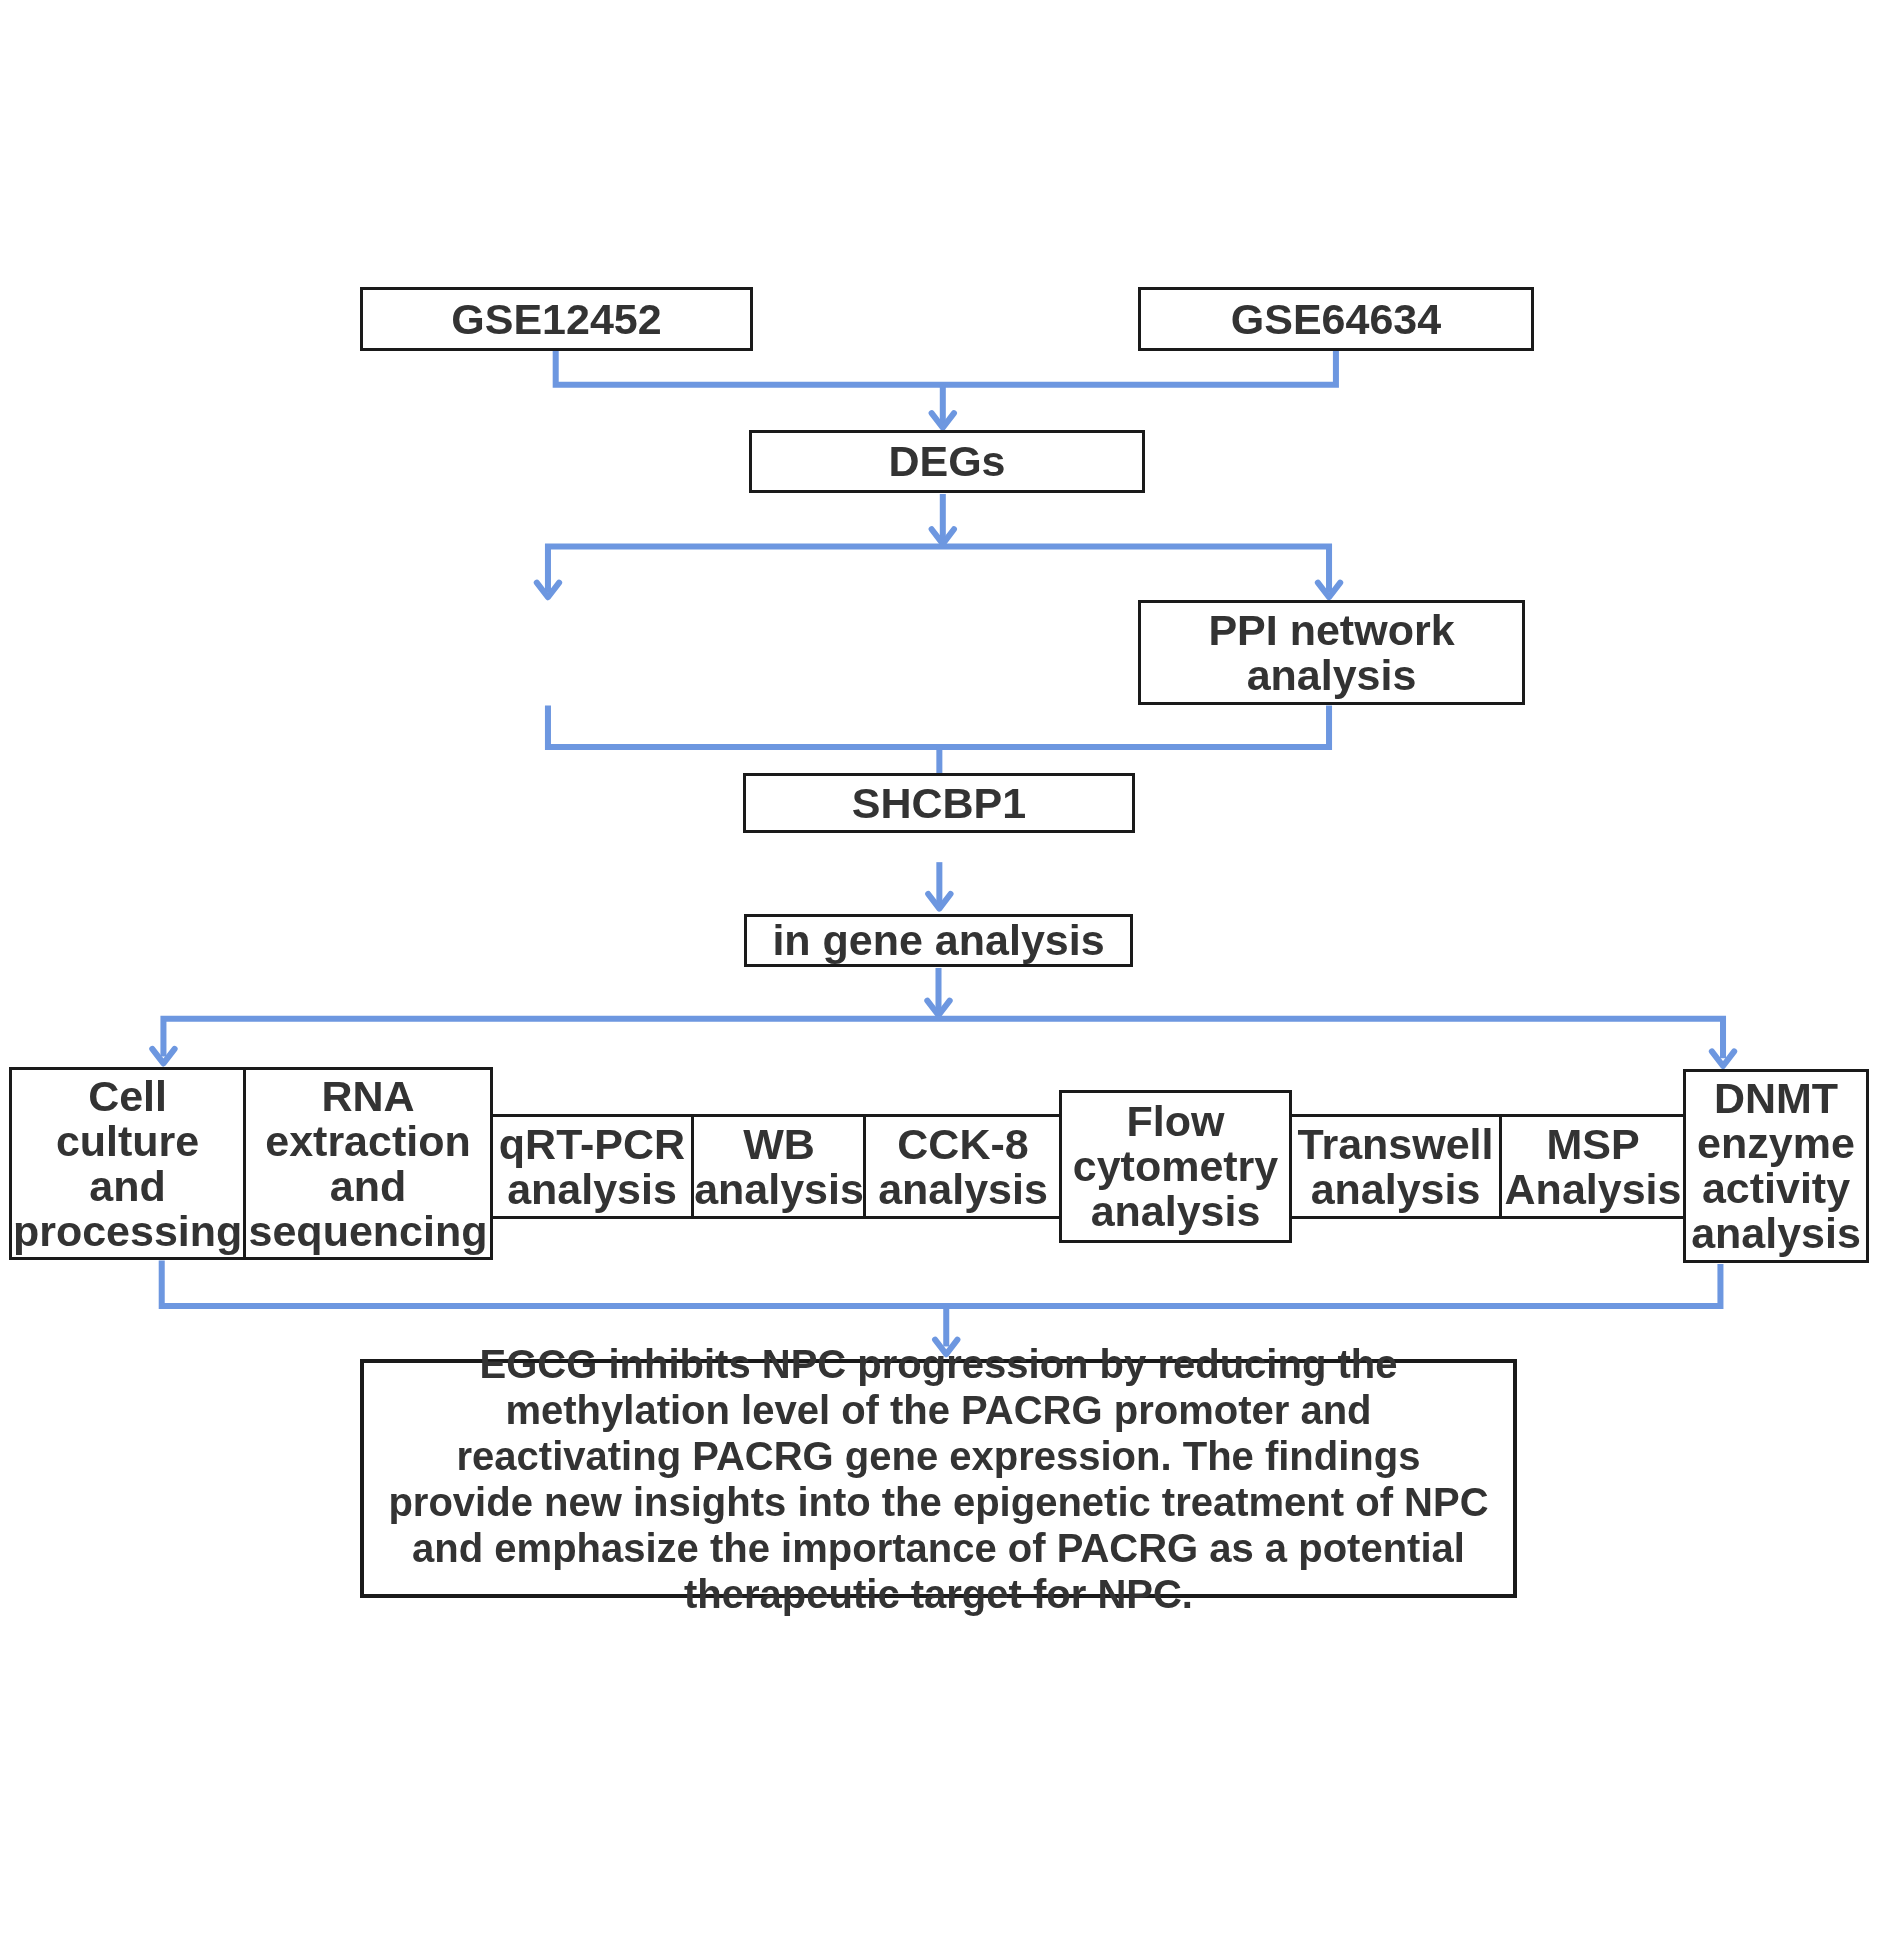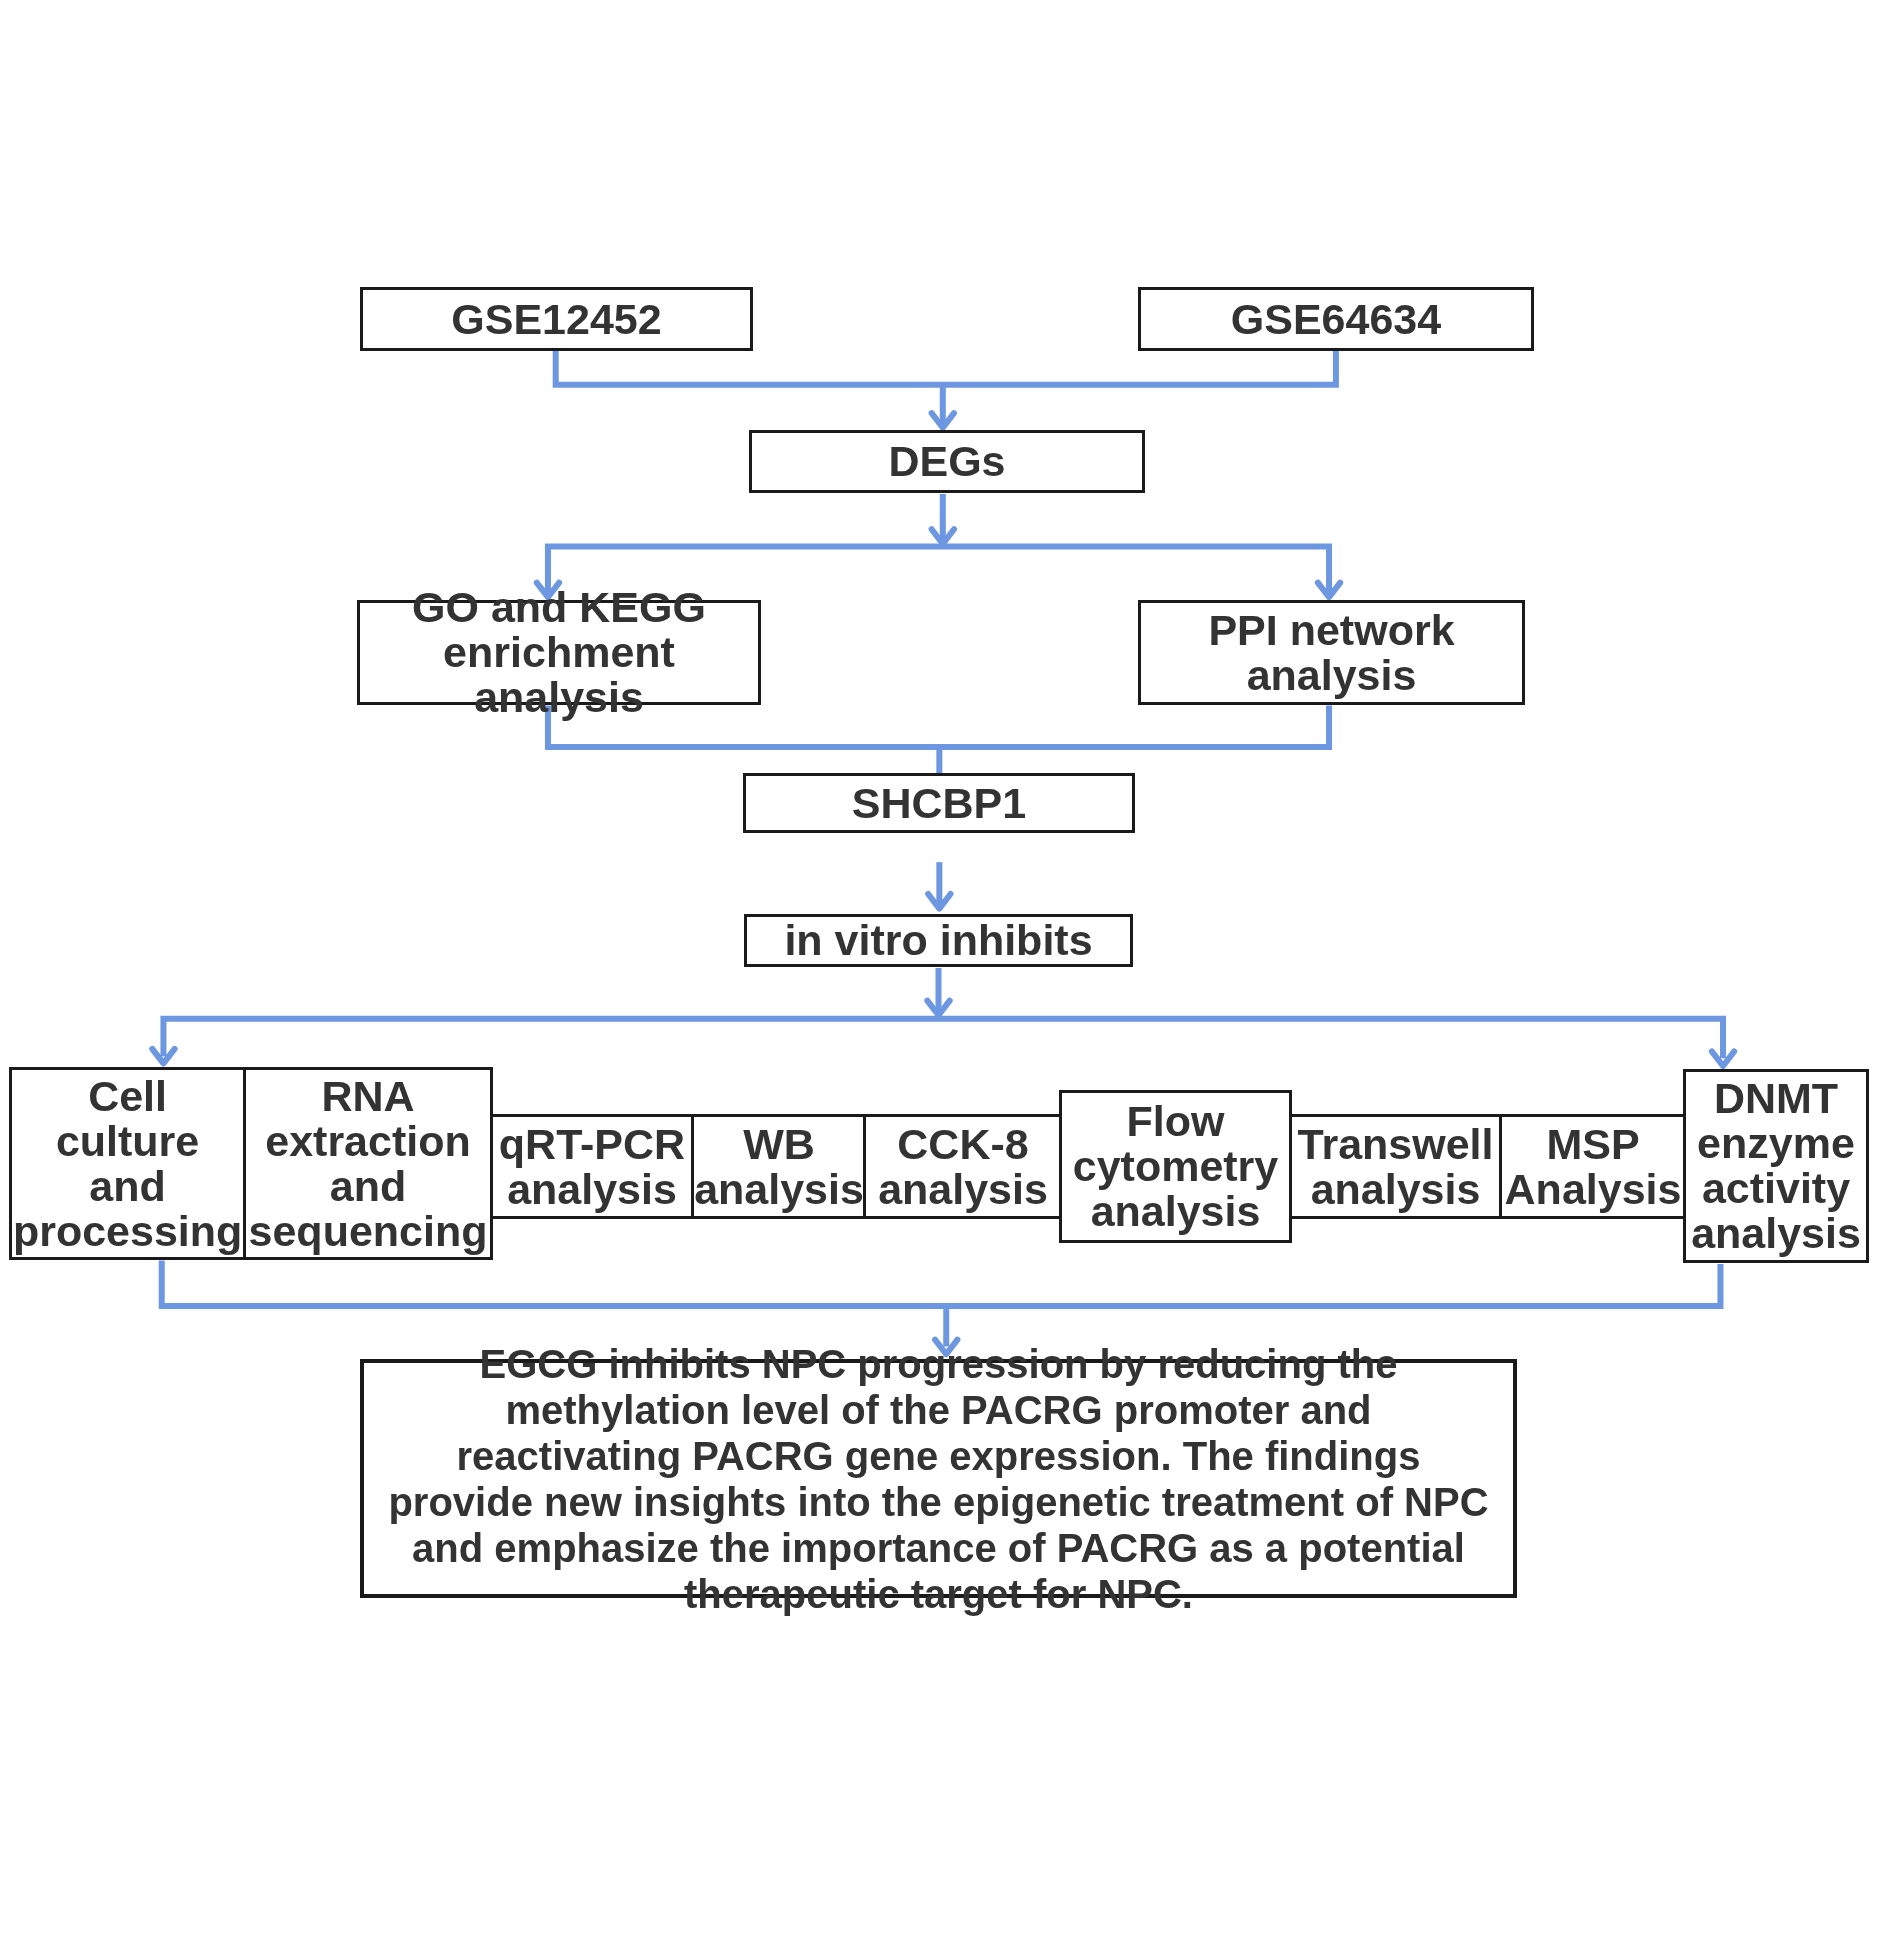--- a/index.html
+++ b/index.html
@@ -102,26 +102,24 @@
     <g>
       <path d="M 188 1465 L 188 1518 L 2000 1518 L 2000 1469"></path>
       <path d="M 1100 1518 L 1100 1565"></path>
       <path class="head" d="M 1087 1557 L 1100 1574 L 1113 1557"></path>
     </g>
   </svg>
 
   <div class="node" id="n-gse12452">GSE12452</div>
   <div class="node" id="n-gse64634">GSE64634</div>
   <div class="node" id="n-degs">DEGs</div>
-  <div class="node" id="n-gokegg">GO and KEGG
-enrichment analysis</div>
   <div class="node" id="n-ppi">PPI network
 analysis</div>
   <div class="node" id="n-shcbp1">SHCBP1</div>
-  <div class="node" id="n-invitro">in vitro inhibits</div>
+  <div class="node" id="n-invitro">in gene analysis</div>
 
   <div class="node" id="n-cell">Cell
 culture
 and
 processing</div>
   <div class="node" id="n-rna">RNA
 extraction
 and
 sequencing</div>
   <div class="node" id="n-qrtpcr">qRT-PCR

